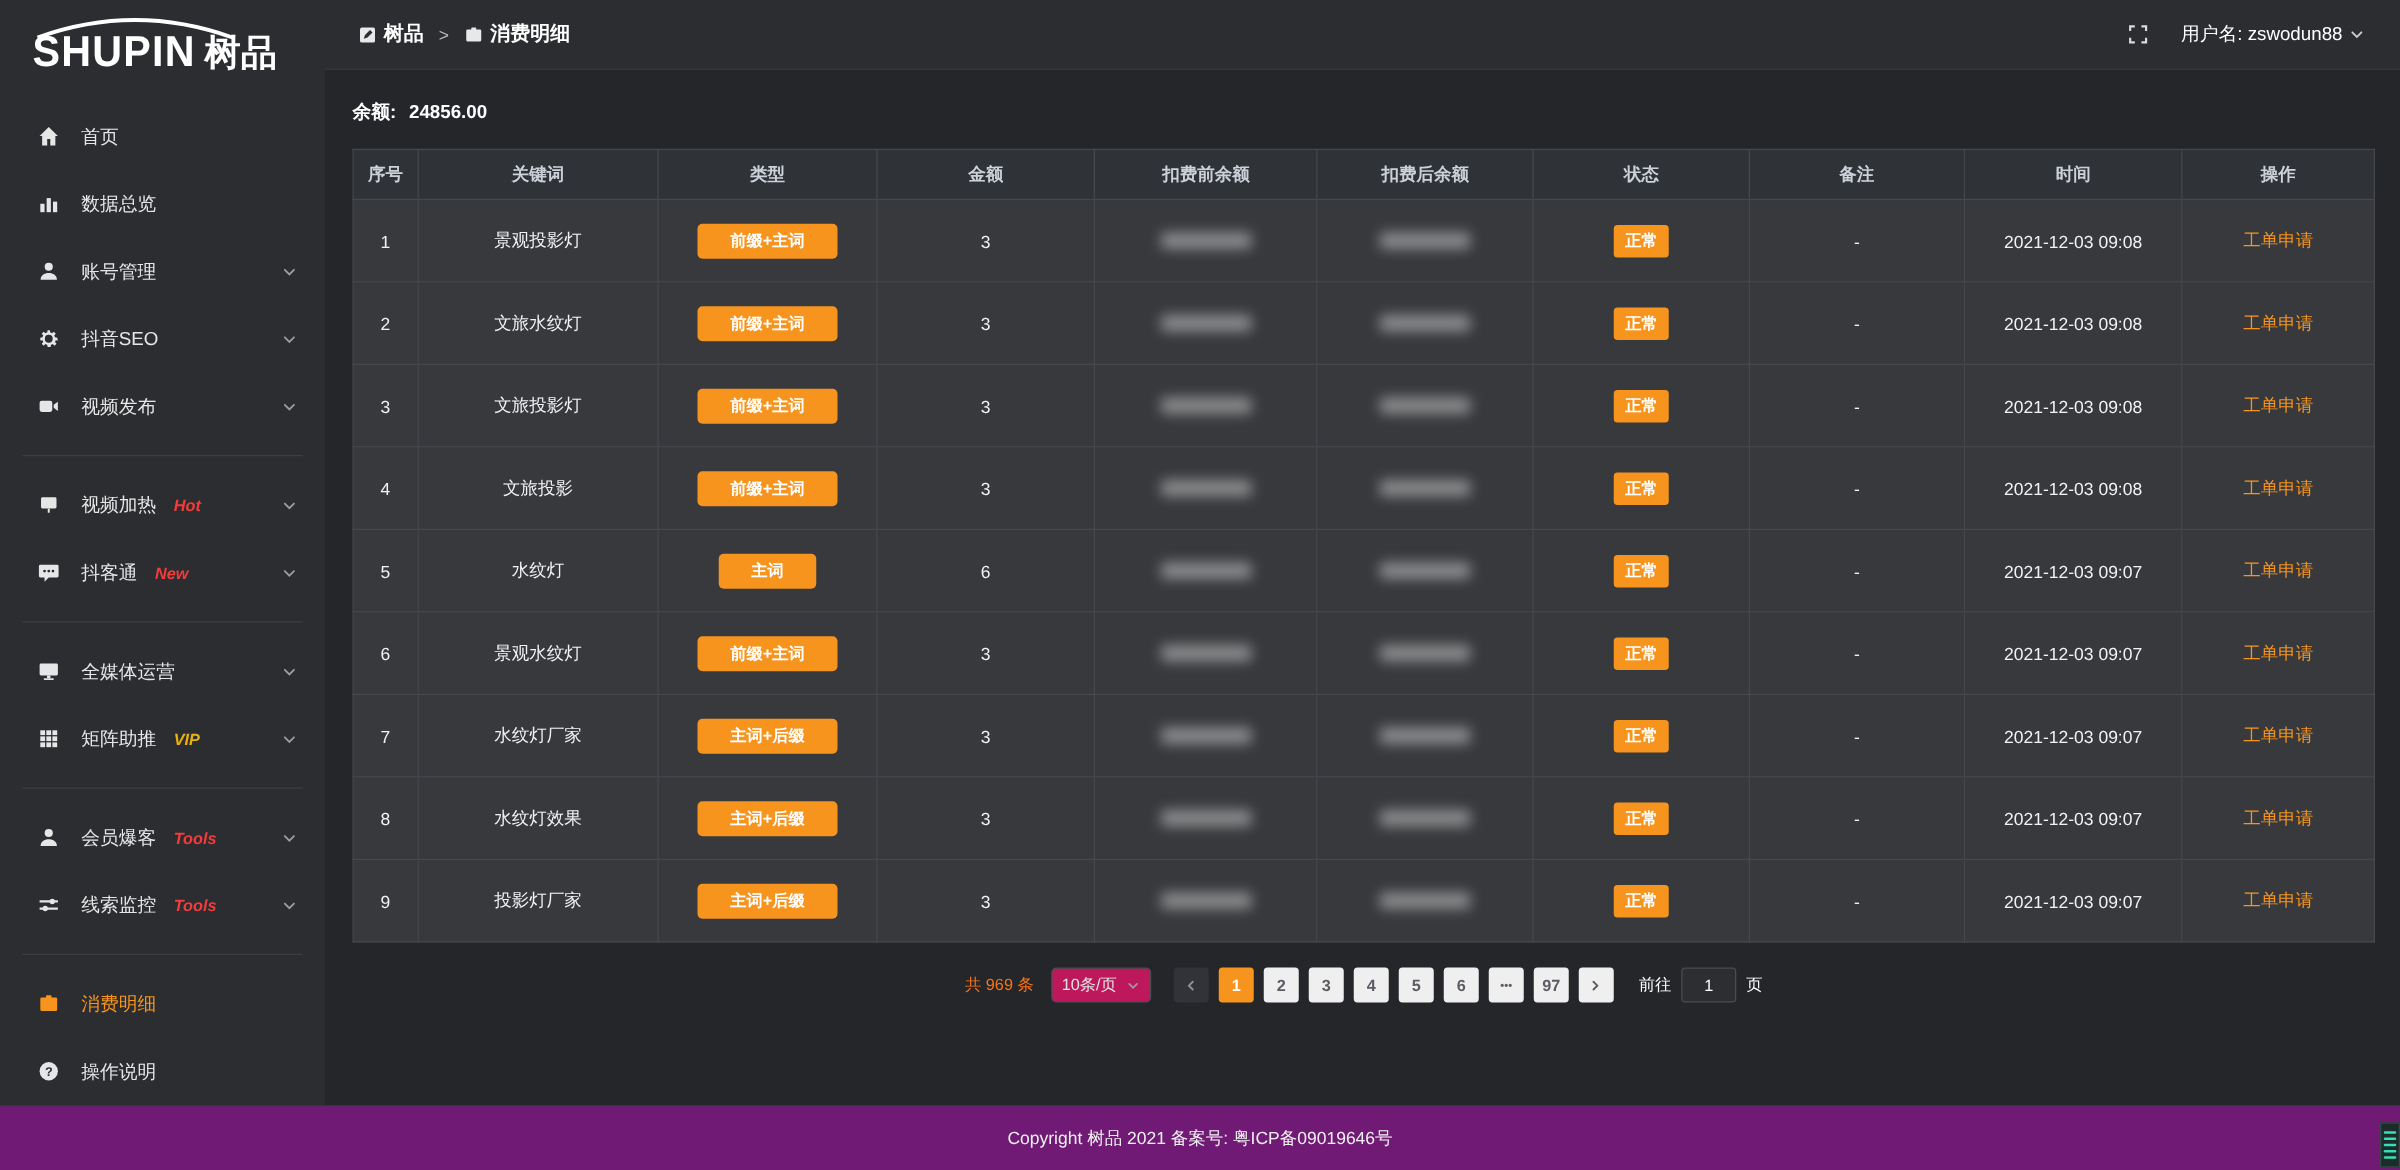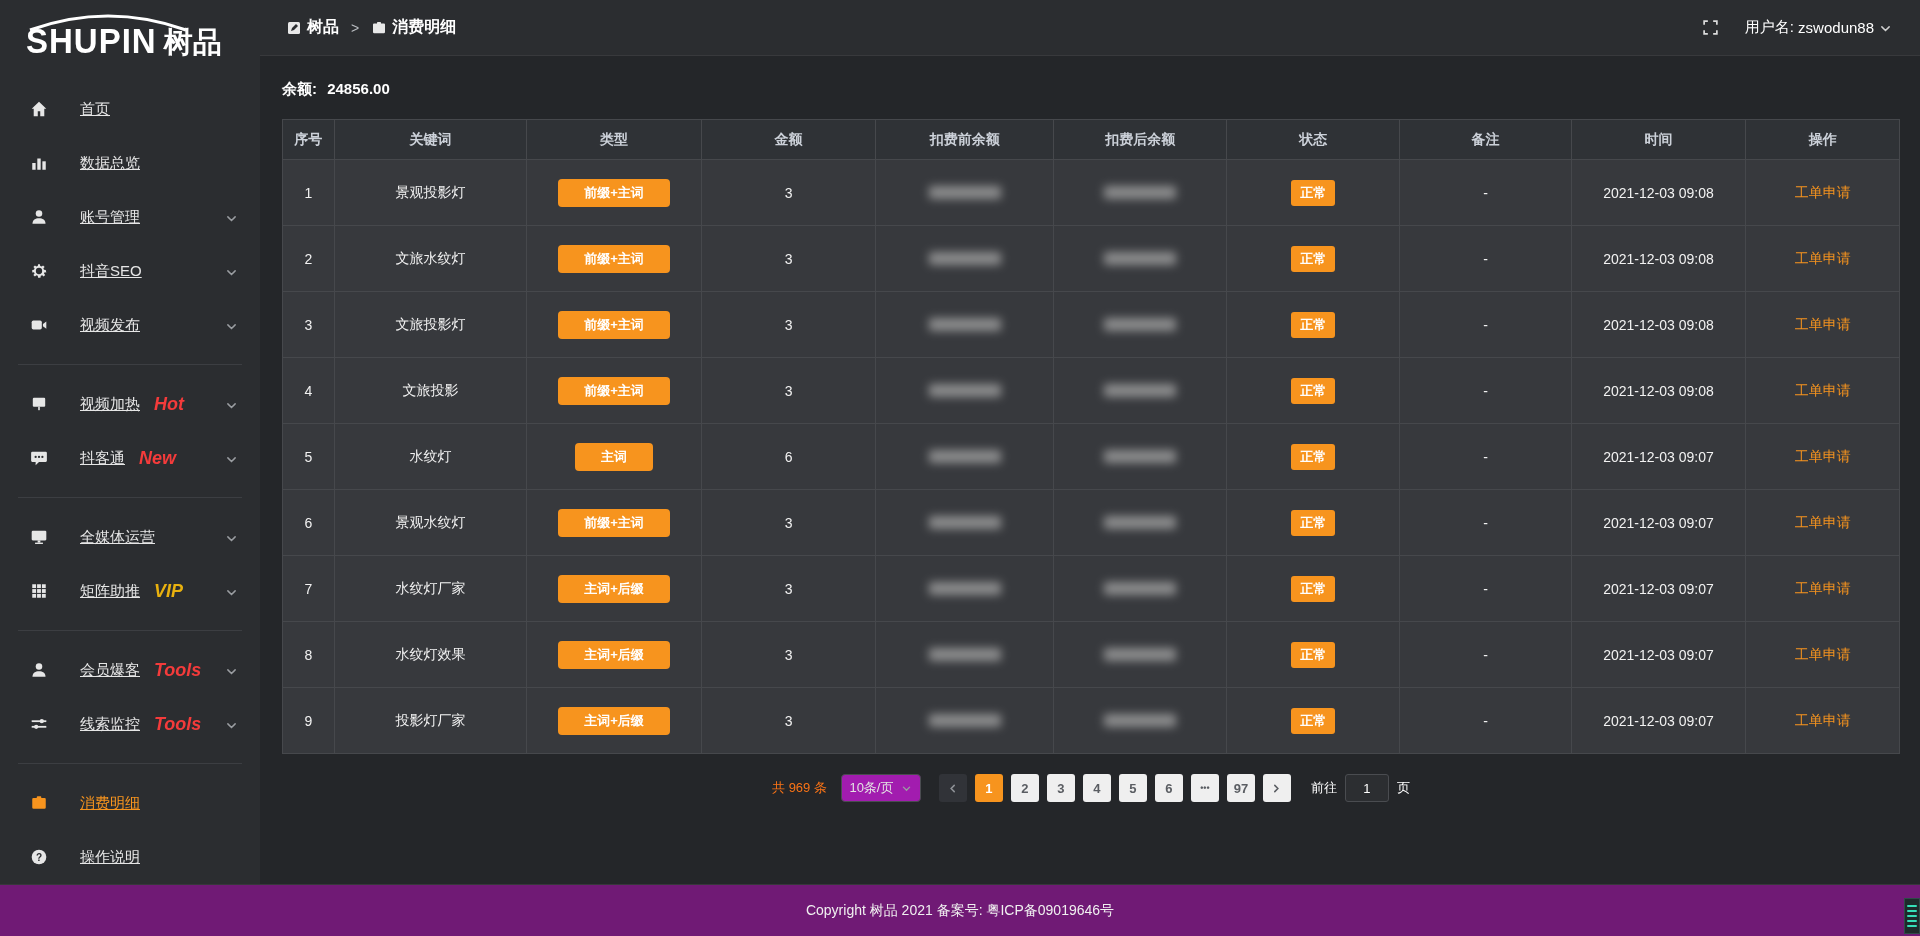--- a/index.html
+++ b/index.html
@@ -14,22 +14,22 @@
   .logo { position:relative; padding:22px 0 14px 26px; height:86px; }
   .logo-arc { position:absolute; left:24px; top:10px; width:168px; height:22px; }
   .logo-row { display:flex; align-items:baseline; }
   .logo-en { font-size:33px; font-weight:900; letter-spacing:1px; color:#fff; transform:scaleY(1.05); }
   .logo-cn { font-size:29px; font-weight:900; margin-left:7px; color:#fff; }
   .menu { flex:1; padding-top:4px; }
   .menu-item { display:flex; align-items:center; height:54px; padding:0 22px 0 30px; cursor:pointer; color:#e6e6e6; font-size:15px; }
   .menu-item.active { color:#f7941e; }
   .mi-icon { width:18px; height:18px; display:inline-flex; }
   .mi-icon svg { width:18px; height:18px; }
-  .mi-label { margin-left:32px;text-decoration:underline; }
-  .mi-badge { margin-left:14px; font-size:18px; font-weight:bold; font-style:italic; }
+  .mi-label { margin-left:17px; }
+  .mi-badge { margin-left:14px; font-size:13px; font-weight:bold; font-style:italic; }
   .mi-spacer { flex:1; }
   .mi-chevron { width:13px; height:13px; color:#9a9da1; }
   .mi-chevron svg { width:13px; height:13px; }
   .menu-divider { border-top:1px solid #3c3e42; margin:12px 18px 12px 18px; }
 
   
   .main { flex:1; display:flex; flex-direction:column; min-width:0; }
   .header { height:56px; background:#2b2d30; border-bottom:1px solid #38393c;
     display:flex; align-items:center; justify-content:space-between; padding:0 28px 0 26px; flex-shrink:0; }
   .breadcrumb { display:flex; align-items:center; font-size:16px; font-weight:bold; }
@@ -54,21 +54,21 @@
   .type-badge, .status-badge { display:inline-block; background:#f7941e; color:#fff; font-weight:bold;
     font-size:13px; border-radius:4px; padding:5px 26px; }
   .status-badge { padding:4px 9px; border-radius:3px; }
   .masked { width:72px; height:13px; margin:0 auto; background:#a9a9a9; opacity:.75; border-radius:2px; filter:blur(5px); }
   .action-link { color:#f7941e; cursor:pointer; font-size:14px; }
 
   
   .pagination { display:flex; align-items:center; justify-content:center; margin-top:20px; font-size:13px; }
   .pg-total { color:#f97316; margin-right:14px; }
   .pg-select { display:flex; align-items:center; justify-content:center; width:80px; height:28px;
-    background:#a21caf; border:1px solid #4a4c50; border-radius:4px; color:#e3e3e3; cursor:pointer; margin-right:14px; }
+    background:#be185d; border:1px solid #4a4c50; border-radius:4px; color:#e3e3e3; cursor:pointer; margin-right:14px; }
   .pg-select .sel-chevron { width:11px; height:11px; margin-left:8px; color:#9a9da1; display:inline-flex; }
   .pg-select .sel-chevron svg { width:11px; height:11px; }
   .pg-btn { min-width:28px; height:28px; margin:0 4px; border-radius:3px; display:flex; align-items:center;
     justify-content:center; cursor:pointer; font-size:13px; }
   .pg-prev { background:#313338; color:#8f9297; }
   .pg-next { background:#efefef; color:#5a5d62; }
   .pg-page { background:#efefef; color:#5a5d62; font-weight:bold; }
   .pg-page.active { background:#f7941e; color:#fff; }
   .pg-arrow { width:11px; height:11px; display:inline-flex; }
   .pg-arrow svg { width:11px; height:11px; }

